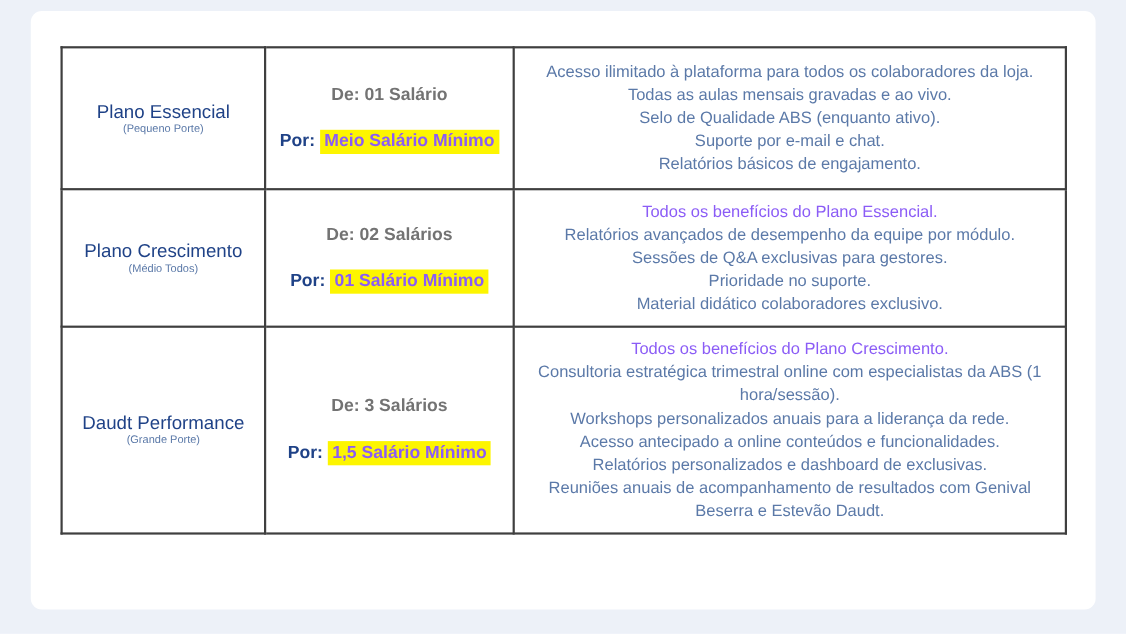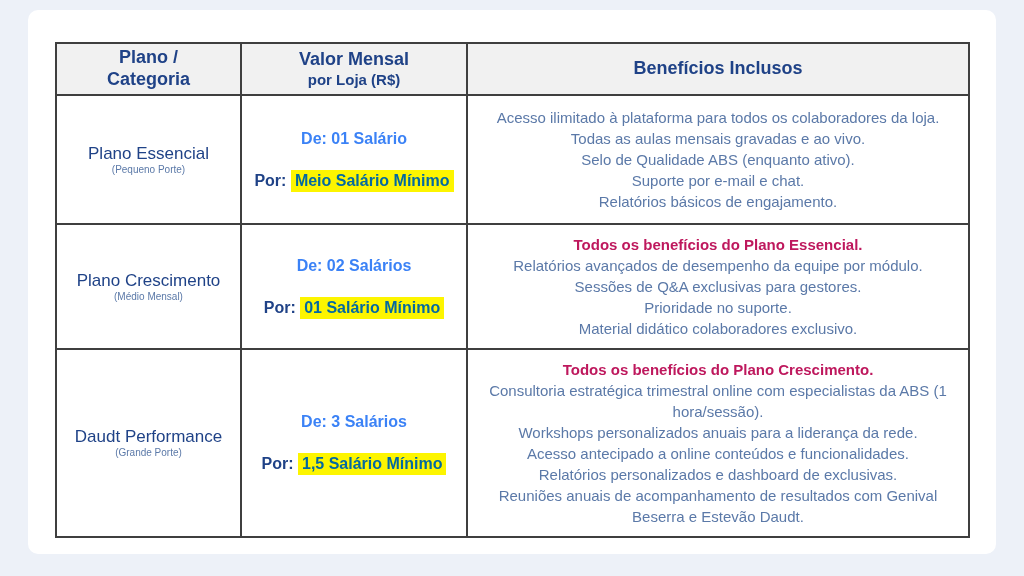--- a/index.html
+++ b/index.html
@@ -58,69 +58,58 @@
     font-weight: normal;
     font-size: 17px;
     line-height: 1.25;
   }
   .plan-category {
     color: #5b79a8;
     font-size: 10px;
     line-height: 1.25;
   }
   .price-from {
-    color: #3b82f6;
+    color: #737373;
     font-weight: bold;
     font-size: 16px;
   }
   .price-now {
     color: #1f4287;
     font-weight: bold;
     font-size: 16px;
     margin-top: 24px;
     white-space: nowrap;
   }
   .hl {
     background: #fdf500;
-    color: #0369a1;
+    color: #8b5cf6;
     padding: 2px 4px 3px 4px;
   }
   .benefits {
     color: #5b79a8;
     font-size: 15px;
     line-height: 21px;
   }
   .benefit-bold {
-    color: #be185d;
-    font-weight: bold;
+    color: #8b5cf6;
+    font-weight: normal;
   }
 </style>
 </head>
 <body>
 
 <div class="card">
   <table class="pricing">
     <colgroup>
         <col class="c1">
         <col class="c2">
         <col class="c3">
       </colgroup>
 
     <tbody>
-        <tr class="head">
-      <th>
-        <div>Plano /</div>
-        <div>Categoria</div>
-      </th>
-      <th>
-        <div>Valor Mensal</div>
-        <div class="head-sub">por Loja (R$)</div>
-      </th>
-      <th>Benefícios Inclusos</th>
-    </tr>
 
     <tr class="row1">
       <td>
         <div class="plan-name">Plano Essencial</div>
         <div class="plan-category">(Pequeno Porte)</div>
       </td>
       <td>
         <div class="price-from"><span>De:</span> <span>01 Salário</span></div>
         <div class="price-now"><span>Por:</span> <span class="hl">Meio Salário Mínimo</span></div>
       </td>
@@ -129,21 +118,21 @@
         <div>Todas as aulas mensais gravadas e ao vivo.</div>
         <div>Selo de Qualidade ABS (enquanto ativo).</div>
         <div>Suporte por e-mail e chat.</div>
         <div>Relatórios básicos de engajamento.</div>
       </td>
     </tr>
 
     <tr class="row2">
       <td>
         <div class="plan-name">Plano Crescimento</div>
-        <div class="plan-category">(Médio Mensal)</div>
+        <div class="plan-category">(Médio Todos)</div>
       </td>
       <td>
         <div class="price-from"><span>De:</span> <span>02 Salários</span></div>
         <div class="price-now"><span>Por:</span> <span class="hl">01 Salário Mínimo</span></div>
       </td>
       <td class="benefits">
         <div class="benefit-bold">Todos os benefícios do Plano Essencial.</div>
         <div>Relatórios avançados de desempenho da equipe por módulo.</div>
         <div>Sessões de Q&amp;A exclusivas para gestores.</div>
         <div>Prioridade no suporte.</div>

